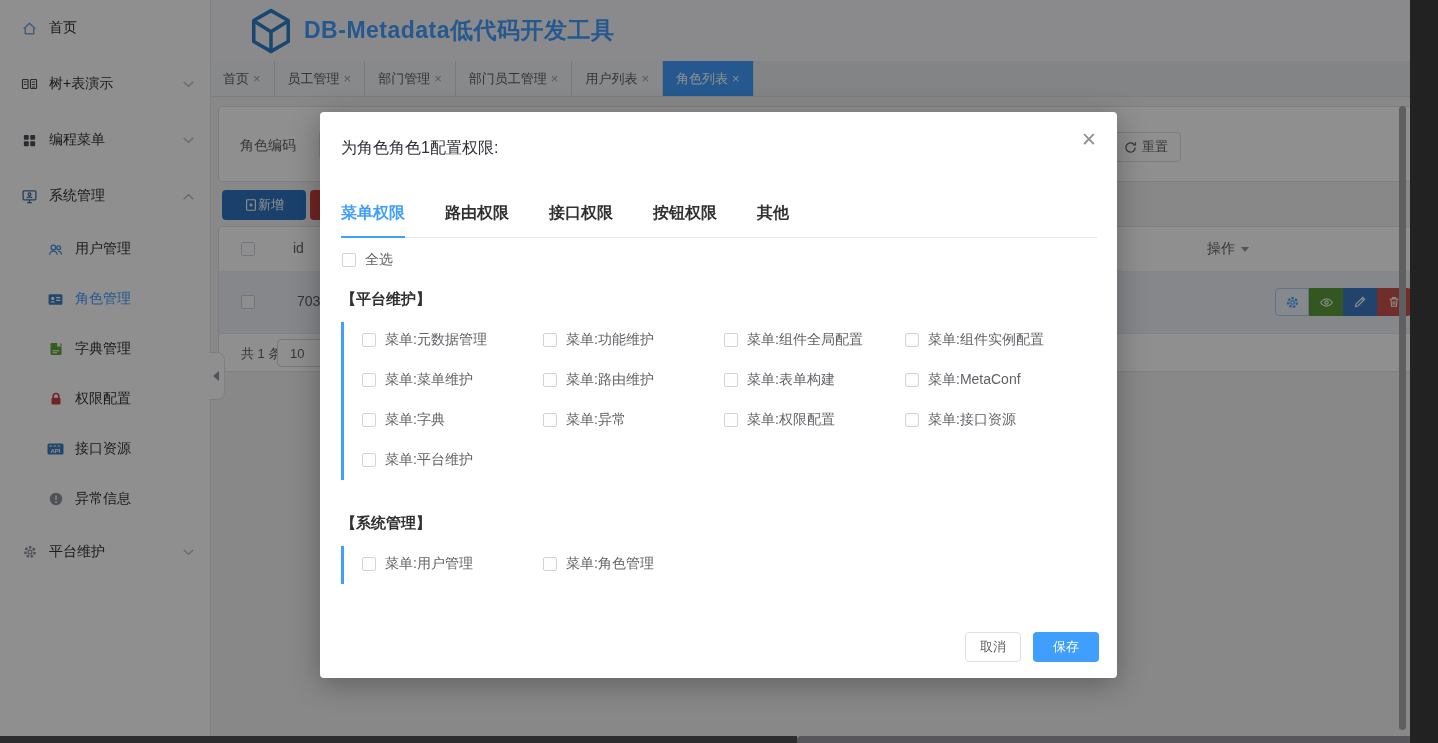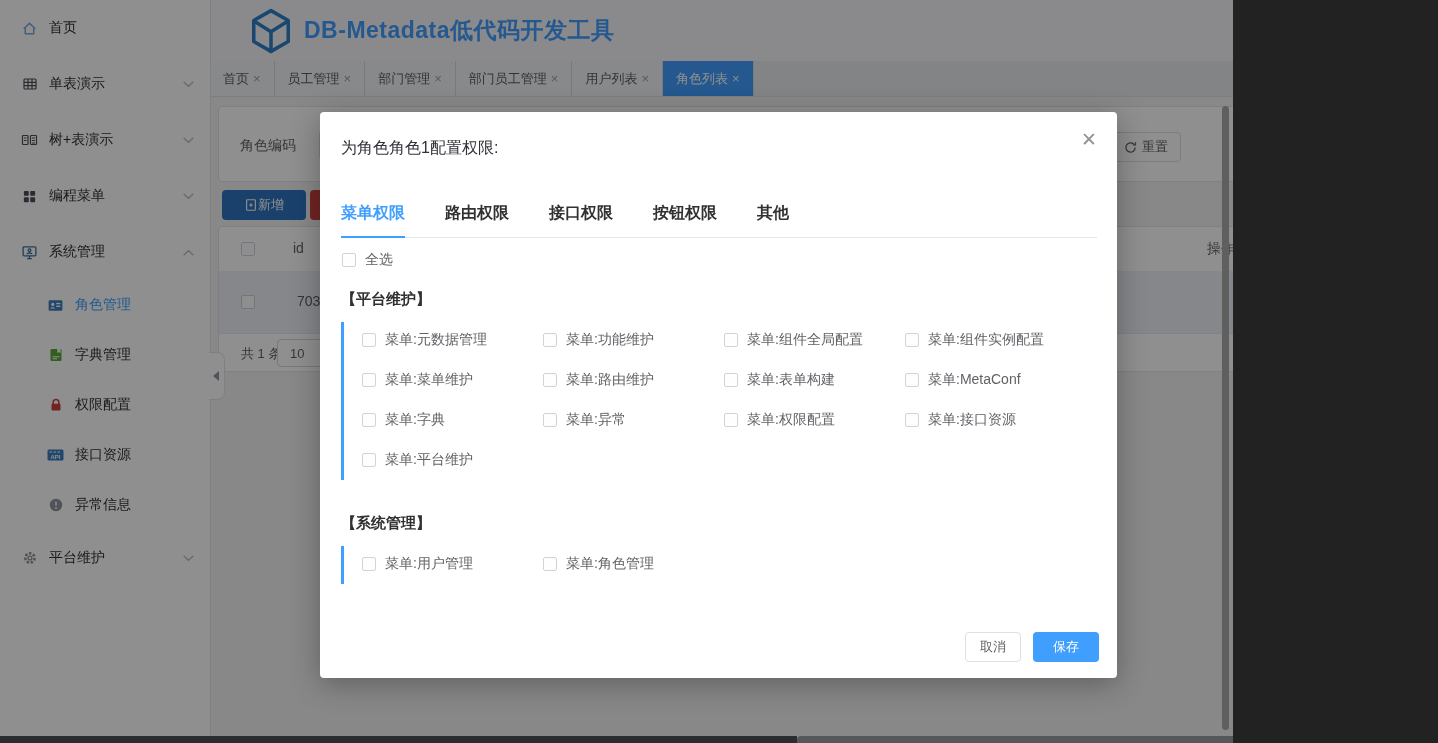--- a/index.html
+++ b/index.html
@@ -1,16 +1,16 @@
 <!DOCTYPE html>
 <html><head>
 <meta charset="utf-8">
 <style>
   html,body{margin:0;padding:0;background:#222;}
-  .stage{position:relative;width:1233px;height:743px;overflow:hidden;
+  .stage{position:relative;width:1410px;height:743px;overflow:hidden;
     background:#f2f3f5;font-family:"Liberation Sans","DejaVu Sans",sans-serif;
     -webkit-font-smoothing:antialiased;}
   
   .sidebar{position:absolute;left:0;top:0;width:210px;height:100%;background:#fff;
     border-right:1px solid #e3e5e8;z-index:2;}
   .s-item{display:flex;align-items:center;height:56px;padding:0 16px 0 20px;
     font-size:14px;color:#303133;cursor:pointer;}
   .s-item.sub{height:50px;padding-left:46px;}
   .s-item .s-icon{width:19px;height:19px;margin-right:10px;display:flex;align-items:center;justify-content:center;flex:none;}
   .s-item .s-label{flex:1;white-space:nowrap;}
@@ -117,34 +117,20 @@
           <span class="s-icon">
             <svg width="17" height="17" viewBox="0 0 16 16" fill="none" stroke="#7fa8d9" stroke-width="1.4" stroke-linejoin="round">
               <path d="M2.5 8.2 8 3.2l5.5 5"></path>
               <path d="M4 7.5V13h8V7.5"></path>
             </svg>
           </span>
           <span class="s-label">首页</span>
         </div>
         <div class="s-item">
           <span class="s-icon">
-            <svg width="16" height="16" viewBox="0 0 16 16" fill="none" stroke="#4a4e57" stroke-width="1.2">
-              <rect x="2" y="3" width="12" height="10" rx="1"></rect>
-              <path d="M2 6.3h12M2 9.6h12M6 3v10M10 3v10"></path>
-            </svg>
-          </span>
-          <span class="s-label">单表演示</span>
-          <span class="chev">
-            <svg width="11" height="7" viewBox="0 0 10 6" fill="none" stroke="#b8bec8" stroke-width="1.3" stroke-linecap="round">
-              <path d="M1 1l4 3.6L9 1"></path>
-            </svg>
-          </span>
-        </div>
-        <div class="s-item">
-          <span class="s-icon">
             <svg width="17" height="16" viewBox="0 0 17 16" fill="none" stroke="#4a4e57" stroke-width="1.2">
               <rect x="1.5" y="3.5" width="5.5" height="9" rx=".8"></rect>
               <rect x="9.5" y="3.5" width="6" height="9" rx=".8"></rect>
               <path d="M3 6h2.5M3 8.5h2.5M11 6h3M11 8.5h3M11 11h3"></path>
             </svg>
           </span>
           <span class="s-label">树+表演示</span>
           <span class="chev">
             <svg width="11" height="7" viewBox="0 0 10 6" fill="none" stroke="#b8bec8" stroke-width="1.3" stroke-linecap="round">
               <path d="M1 1l4 3.6L9 1"></path>
@@ -177,20 +163,31 @@
             </svg>
           </span>
           <span class="s-label">系统管理</span>
           <span class="chev">
             <svg width="11" height="7" viewBox="0 0 10 6" fill="none" stroke="#b8bec8" stroke-width="1.3" stroke-linecap="round">
               <path d="M1 5l4-3.6L9 5"></path>
             </svg>
           </span>
         </div>
         <div>
+          <div class="s-item sub">
+            <span class="s-icon">
+              <svg width="17" height="17" viewBox="0 0 16 16" fill="none" stroke="#4a90d9" stroke-width="1.2">
+                <circle cx="6" cy="6" r="2.2"></circle>
+                <path d="M2.5 13c0-2.4 2-3.6 3.5-3.6S9.5 10.6 9.5 13"></path>
+                <circle cx="10.9" cy="6.3" r="1.8"></circle>
+                <path d="M10.6 9.5c1.7.2 3 1.5 3 3.5"></path>
+              </svg>
+            </span>
+            <span class="s-label">用户管理</span>
+          </div>
           <div class="s-item sub active">
             <span class="s-icon">
               <svg width="17" height="17" viewBox="0 0 16 16">
                 <rect x="1.5" y="3" width="13" height="10" rx="1.2" fill="#3f7ec2"></rect>
                 <circle cx="5.4" cy="7" r="1.5" fill="#fff"></circle>
                 <path d="M3.3 10.8c.3-1.4 3.9-1.4 4.2 0z" fill="#fff"></path>
                 <rect x="8.6" y="5.6" width="4" height="1.2" fill="#fff"></rect>
                 <rect x="8.6" y="8.2" width="4" height="1.2" fill="#fff"></rect>
               </svg>
             </span>

